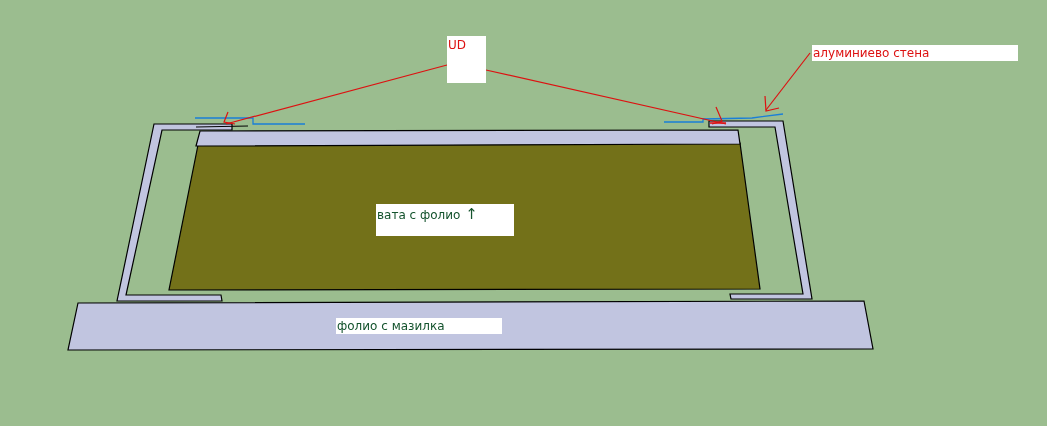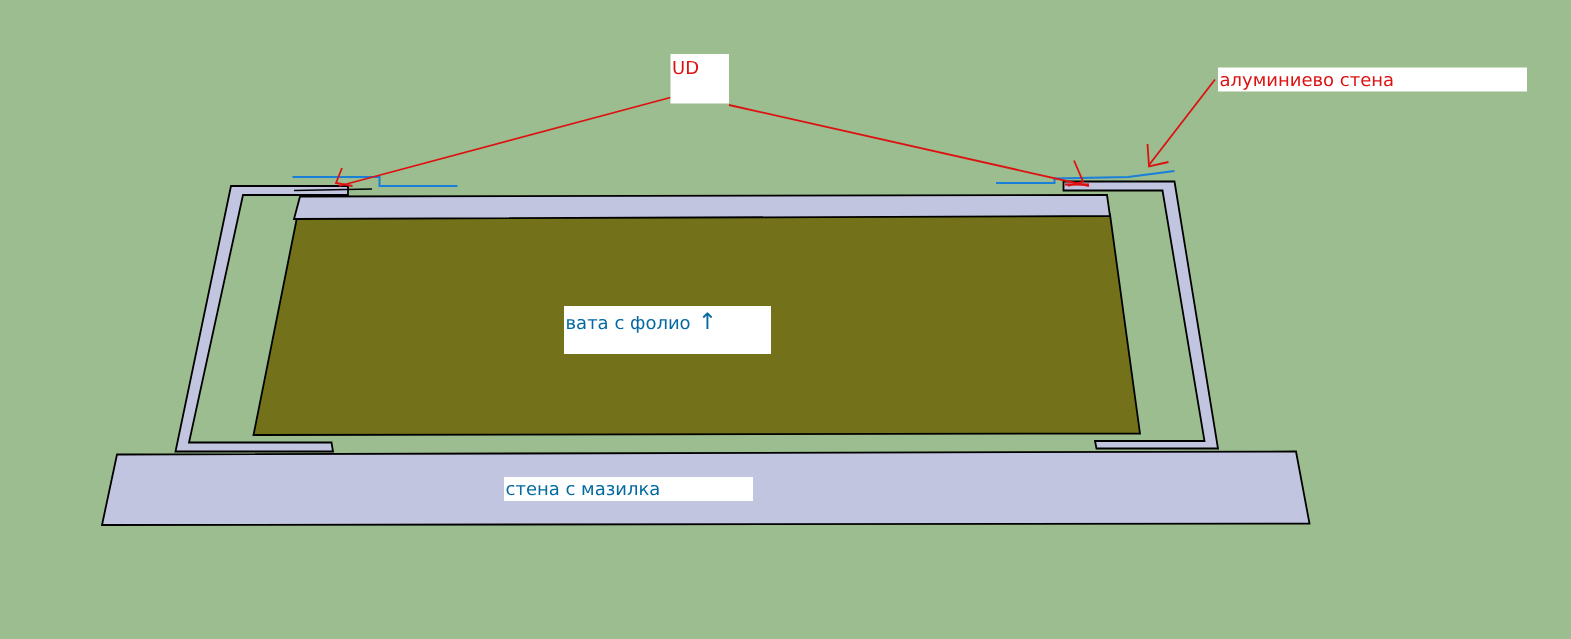--- a/index.html
+++ b/index.html
@@ -12,21 +12,21 @@
     #canvas { position: absolute; left: 0; top: 0; }
     .label {
       position: absolute;
       background: #ffffff;
       font-size: 12px;
       line-height: 14px;
       white-space: nowrap;
       box-sizing: border-box;
     }
     .label.red { color: #dd1111; }
-    .label.black { color: #0369a1; }
+    .label.black { color: #14532d; }
   </style>
 </head>
 <body>
 
 <svg id="canvas" width="1047" height="426" viewBox="0 0 1047 426">
 
   <polygon points="78,303 864,301 873,349 68,350" fill="#c1c5e0" stroke="#000" stroke-width="1.2"></polygon>
 
   <polygon points="198,145 740,143 760,289 169,290" fill="#737119" stroke="#000" stroke-width="1.2"></polygon>
 
@@ -45,28 +45,28 @@
   <line x1="486" y1="70" x2="726" y2="124" stroke="#dd1111" stroke-width="1.2"></line>
 
   <polyline points="228,112 224,122 235,124" fill="none" stroke="#dd1111" stroke-width="1.2"></polyline>
   <polyline points="716,107 722,121 712,124" fill="none" stroke="#dd1111" stroke-width="1.2"></polyline>
   <path d="M710,123 L726,123" stroke="#dd1111" stroke-width="1.5"></path>
 
   <line x1="810" y1="53" x2="766" y2="110" stroke="#dd1111" stroke-width="1.2"></line>
   <polyline points="765,96 766,111 779,108" fill="none" stroke="#dd1111" stroke-width="1.2"></polyline>
 </svg>
 
-<div class="label red" style="left:447px; top:36px; width:39px; height:33px; padding:2px 0 0 1px;">
+<div class="label red" style="left:447px; top:36px; width:39px; height:47px; padding:2px 0 0 1px;">
   <span>UD</span>
 </div>
 
 <div class="label red" style="left:812px; top:45px; width:206px; height:16px; padding:1px 0 0 1px;">
   <span>алуминиево стена</span>
 </div>
 
 <div class="label black" style="left:376px; top:204px; width:138px; height:32px; padding:3px 0 0 1px;">
   <span>вата с фолио</span>
   <span style="font-size:15px; margin-left:1px;">↑</span>
 </div>
 
 <div class="label black" style="left:336px; top:318px; width:166px; height:16px; padding:1px 0 0 1px;">
-  <span>стена с мазилка</span>
+  <span>фолио с мазилка</span>
 </div>
 
 </body></html>

